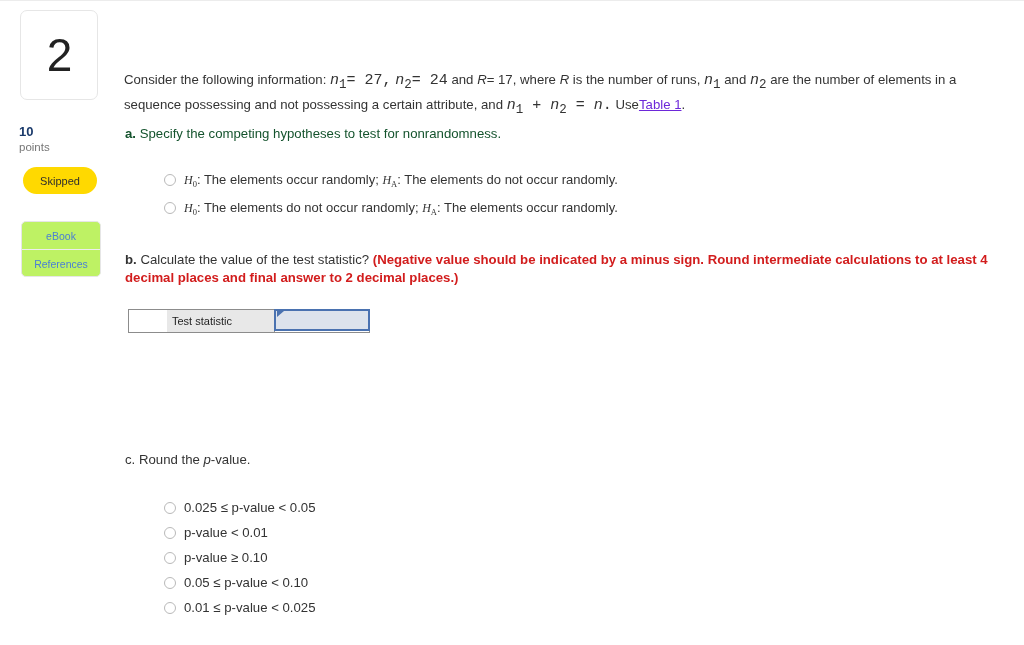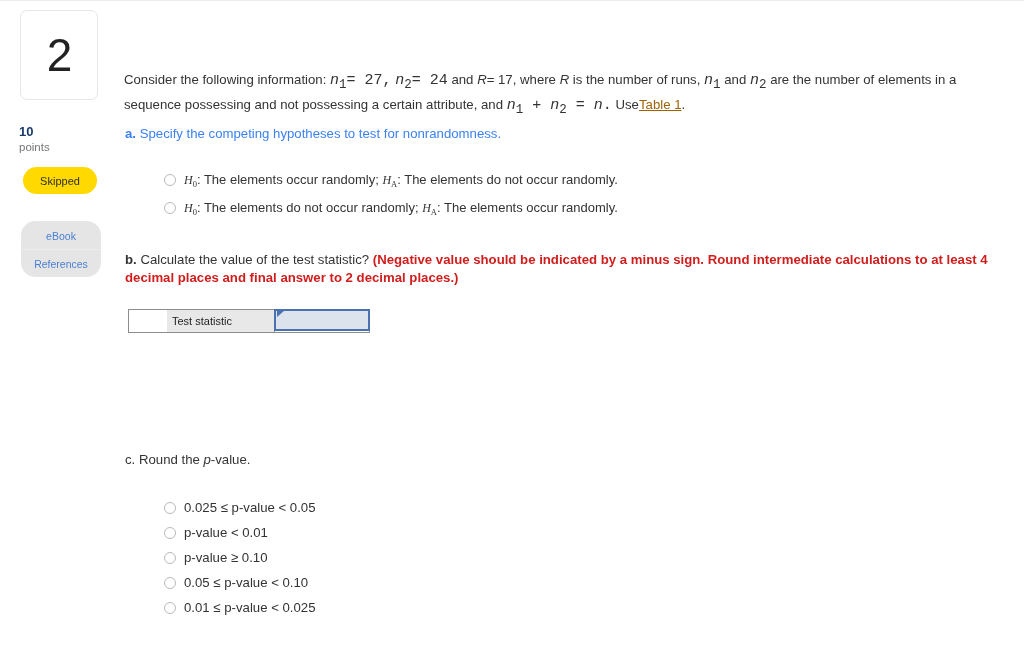--- a/index.html
+++ b/index.html
@@ -83,22 +83,22 @@
     color: #2e2e2e;
     box-sizing: border-box;
   }
   .ref-box {
     position: absolute;
     left: 21px;
     top: 221px;
     width: 80px;
     height: 56px;
     border: 1px solid #e6e6e6;
-    border-radius: 14px;
-    background: #e5e5e5;
+    border-radius: 5px;
+    background: #bef264;
     box-sizing: border-box;
   }
   .ref-btn {
     height: 27px;
     display: flex;
     align-items: center;
     justify-content: center;
     font-size: 10.5px;
     color: #4a7fd4;
   }
@@ -124,30 +124,30 @@
     color: #333333;
   }
   .mono-eq {
     font-family: "Liberation Mono", monospace;
     font-size: 15px;
   }
   .ital {
     font-style: italic;
   }
   .link {
-    color: #a16207;
+    color: #6d28d9;
     text-decoration: underline;
   }
 
   .part-a {
     position: absolute;
     left: 1px;
     top: 126px;
     font-size: 13.2px;
-    color: #3b82f6;
+    color: #14532d;
   }
   .part-a b { font-weight: 700; }
 
   .opts-a {
     position: absolute;
     left: 40px;
     top: 172px;
   }
   .opt-row {
     display: flex;

